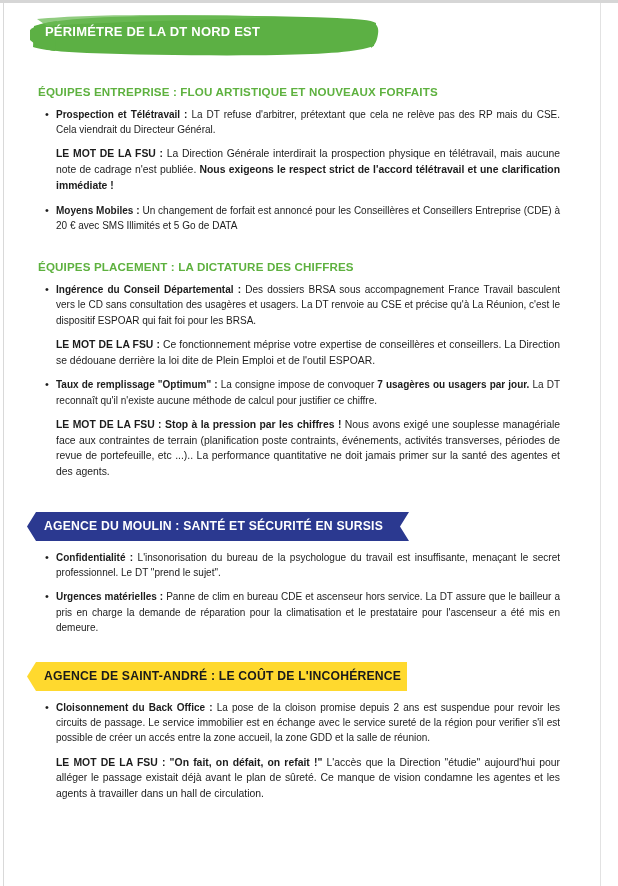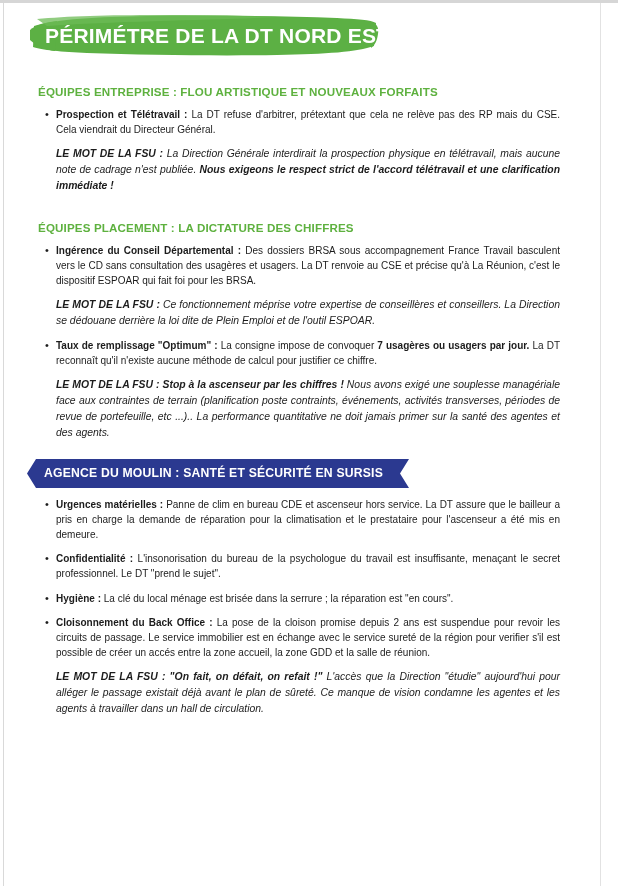--- a/index.html
+++ b/index.html
@@ -53,21 +53,21 @@
   }
   .brush-banner svg {
     position: absolute;
     left: 0; top: 0;
   }
   .brush-banner .brush-label {
     position: absolute;
     left: 18px;
     top: 10px;
     color: #ffffff;
-    font-size: 21px;
+    font-size: 13px;
     font-weight: bold;
     letter-spacing: 0.2px;
     white-space: nowrap;
   }
 
   
   .main-heading {
     margin: 26px 0 0 38px;
     font-size: 17px;
     font-weight: bold;
@@ -96,21 +96,21 @@
     left: 17px;
     top: 7px;
     font-size: 12.2px;
     font-weight: bold;
     letter-spacing: 0.2px;
     white-space: nowrap;
   }
   .ribbon.blue .ribbon-label { color: #ffffff; }
   .ribbon.yellow .ribbon-label { color: #1a1a1a; }
 
-  .ribbon-wrap-blue { margin-top: 18px; }
+  .ribbon-wrap-blue { margin-top: 32px; }
   .ribbon-wrap-yellow { margin-top: 27px; }
 
   
   .bullets {
     margin: 0;
     padding: 0;
     list-style: none;
   }
   .bullet-item {
     position: relative;
@@ -127,21 +127,20 @@
     top: -1px;
     font-size: 11px;
     color: #1c1c1c;
   }
   .note-item {
     margin: 9px 40px 0 56px;
     font-size: 10.4px;
     line-height: 1.52;
     color: #1c1c1c;
     text-align: justify;
-    font-style: italic;
   }
   .b { font-weight: bold; }
 </style>
 </head>
 <body>
 
 <div class="page">
   <div class="page-edge-top"></div>
   <div class="page-edge-left"></div>
   <div class="page-edge-right"></div>
@@ -163,60 +162,68 @@
 
     <div class="sub-heading">ÉQUIPES ENTREPRISE : FLOU ARTISTIQUE ET NOUVEAUX FORFAITS</div>
 
     <ul class="bullets">
       <li class="bullet-item">
         <span class="b">Prospection et Télétravail</span><span class="b"> : </span><span>La DT refuse d'arbitrer, prétextant que cela ne relève pas des RP mais du CSE. Cela viendrait du Directeur Général.</span>
       </li>
       <div class="note-item">
         <span class="b">LE MOT DE LA FSU</span><span class="b"> : </span><span>La Direction Générale interdirait la prospection physique en télétravail, mais aucune note de cadrage n'est publiée. </span><span class="b">Nous exigeons le respect strict de l'accord télétravail et une clarification immédiate !</span>
       </div>
+      <li class="bullet-item">
+        <span class="b">Moyens Mobiles</span><span class="b"> : </span><span>Un changement de forfait est annoncé pour les Conseillères et Conseillers Entreprise (CDE) à 20 € avec SMS Illimités et 5 Go de DATA</span>
+      </li>
     </ul>
 
     <div class="sub-heading">ÉQUIPES PLACEMENT : LA DICTATURE DES CHIFFRES</div>
 
     <ul class="bullets">
       <li class="bullet-item">
         <span class="b">Ingérence du Conseil Départemental</span><span class="b"> : </span><span>Des dossiers BRSA sous accompagnement France Travail basculent vers le CD sans consultation des usagères et usagers. La DT renvoie au CSE et précise qu'à La Réunion, c'est le dispositif ESPOAR qui fait foi pour les BRSA.</span>
       </li>
       <div class="note-item">
         <span class="b">LE MOT DE LA FSU</span><span class="b"> : </span><span>Ce fonctionnement méprise votre expertise de conseillères et conseillers. La Direction se dédouane derrière la loi dite de Plein Emploi et de l'outil ESPOAR.</span>
       </div>
       <li class="bullet-item">
         <span class="b">Taux de remplissage "Optimum"</span><span class="b"> : </span><span>La consigne impose de convoquer </span><span class="b">7 usagères ou usagers par jour.</span><span> La DT reconnaît qu'il n'existe aucune méthode de calcul pour justifier ce chiffre.</span>
       </li>
       <div class="note-item">
-        <span class="b">LE MOT DE LA FSU : Stop à la ascenseur par les chiffres !</span><span> </span><span>Nous avons exigé une souplesse managériale face aux contraintes de terrain (planification poste contraints, événements, activités transverses, périodes de revue de portefeuille, etc ...).. La performance quantitative ne doit jamais primer sur la santé des agentes et des agents.</span>
+        <span class="b">LE MOT DE LA FSU : Stop à la pression par les chiffres !</span><span> </span><span>Nous avons exigé une souplesse managériale face aux contraintes de terrain (planification poste contraints, événements, activités transverses, périodes de revue de portefeuille, etc ...).. La performance quantitative ne doit jamais primer sur la santé des agentes et des agents.</span>
       </div>
     </ul>
 
     <div class="ribbon-wrap-blue">
       <div class="ribbon blue" style="width:382px;">
         <svg width="382" height="29" viewBox="0 0 382 29">
           <path d="M0,14.5 L9,0 L382,0 L373,14.5 L382,29 L9,29 Z" fill="#2b3990"></path>
         </svg>
         <div class="ribbon-label">AGENCE DU MOULIN : SANTÉ ET SÉCURITÉ EN SURSIS</div>
       </div>
     </div>
 
     <ul class="bullets">
       <li class="bullet-item">
+        <span class="b">Confidentialité</span><span class="b"> : </span><span>L'insonorisation du bureau de la psychologue du travail est insuffisante, menaçant le secret professionnel. Le DT "prend le sujet".</span>
+      </li>
+      <li class="bullet-item">
         <span class="b">Urgences matérielles</span><span class="b"> : </span><span>Panne de clim en bureau CDE et ascenseur hors service. La DT assure que le bailleur a pris en charge la demande de réparation pour la climatisation et le prestataire pour l'ascenseur a été mis en demeure.</span>
       </li>
-      <li class="bullet-item">
-        <span class="b">Confidentialité</span><span class="b"> : </span><span>L'insonorisation du bureau de la psychologue du travail est insuffisante, menaçant le secret professionnel. Le DT "prend le sujet".</span>
-      </li>
-      <li class="bullet-item">
-        <span class="b">Hygiène</span><span class="b"> : </span><span>La clé du local ménage est brisée dans la serrure ; la réparation est "en cours".</span>
-      </li>
-    </ul>
-
+    </ul>
+
+    <div class="ribbon-wrap-yellow">
+      <div class="ribbon yellow" style="width:380px;">
+        <svg width="380" height="29" viewBox="0 0 380 29">
+          <path d="M0,14.5 L9,0 L380,0 L380,29 L9,29 Z" fill="#ffd92e"></path>
+        </svg>
+        <div class="ribbon-label">AGENCE DE SAINT-ANDRÉ : LE COÛT DE L'INCOHÉRENCE</div>
+      </div>
+    </div>
 
     <ul class="bullets">
       <li class="bullet-item">
         <span class="b">Cloisonnement du Back Office</span><span class="b"> : </span><span>La pose de la cloison promise depuis 2 ans est suspendue pour revoir les circuits de passage. Le service immobilier est en échange avec le service sureté de la région pour verifier s'il est possible de créer un accés entre la zone accueil, la zone GDD et la salle de réunion.</span>
       </li>
       <div class="note-item">
         <span class="b">LE MOT DE LA FSU  : "On fait, on défait, on refait !"</span><span> </span><span>L'accès que la Direction "étudie" aujourd'hui pour alléger le passage existait déjà avant le plan de sûreté. Ce manque de vision condamne les agentes et les agents à travailler dans un hall de circulation.</span>
       </div>
     </ul>
 

